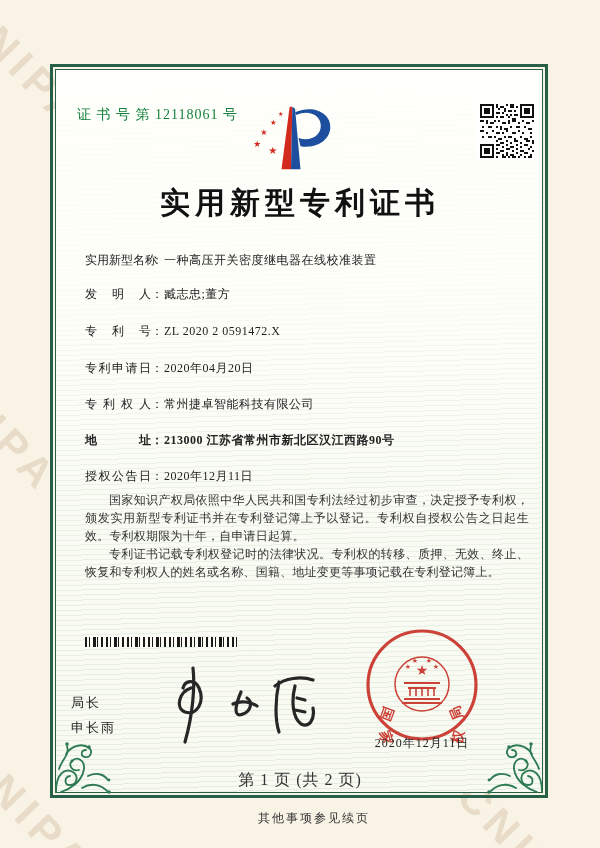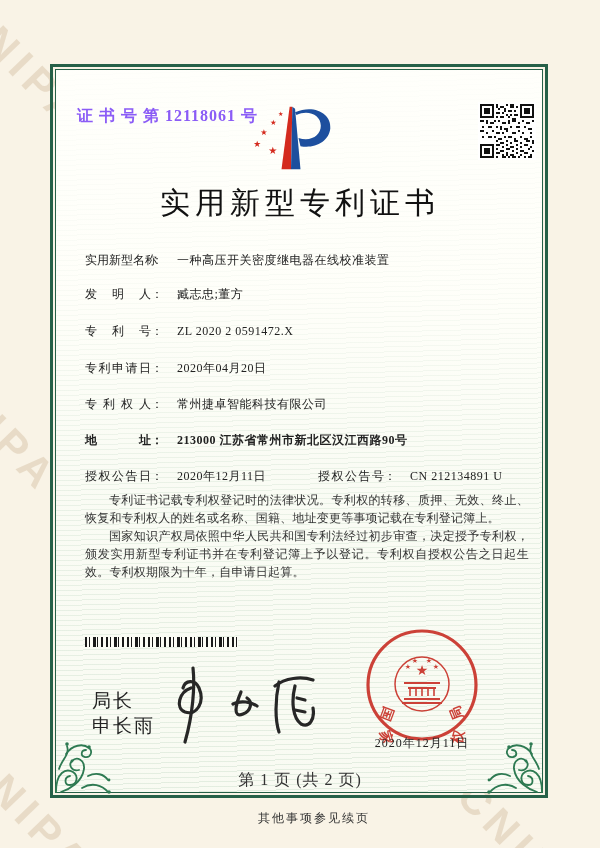--- a/index.html
+++ b/index.html
@@ -23,50 +23,50 @@
            linear-gradient(180deg, rgba(255,255,251,0.95) 0%, rgba(255,255,250,0.8) 30%,
                            rgba(246,250,242,0.45) 55%, rgba(236,244,232,0.25) 100%),
            repeating-linear-gradient(178.5deg, rgba(120,170,132,0.22) 0 1px, rgba(255,255,255,0) 1px 5px),
            #fdfdf6;}
 
   .corner-flourish{position:absolute;width:62px;height:72px;}
   .corner-flourish.left{left:52px;top:724px;}
   .corner-flourish.right{left:484px;top:724px;transform:scaleX(-1);}
 
   
-  .cert-no{position:absolute;left:77px;top:106px;font-size:16px;color:#8b5cf6;letter-spacing:1px;font-weight:bold;}
+  .cert-no{position:absolute;left:77px;top:106px;font-size:14px;color:#15803d;letter-spacing:1px;}
   .logo{position:absolute;left:249px;top:104px;width:84px;height:68px;}
   .qr{position:absolute;left:478px;top:102px;width:58px;height:58px;background:#fff;}
   .title{position:absolute;left:0;top:183px;width:600px;text-align:center;
-         font-size:30px;font-weight:normal;color:#111;letter-spacing:5px;}
+         font-size:30px;font-weight:bold;color:#111;letter-spacing:5px;}
 
   
   .fields{position:absolute;left:85px;top:252px;width:440px;font-size:12px;color:#222;}
   .frow{position:absolute;left:0;width:440px;white-space:nowrap;}
   .flabel{display:inline-block;width:66px;text-align:justify;text-align-last:justify;vertical-align:bottom;}
   .fcolon{display:inline-block;}
-  .fvalue{margin-left:14px;letter-spacing:0.5px;}
+  .fvalue{margin-left:1px;letter-spacing:0.5px;}
   .grant-pair2{position:absolute;left:233px;top:0;white-space:nowrap;}
 
   
   .body-text{position:absolute;left:85px;top:491px;width:444px;
              font-size:12px;line-height:18px;color:#333;text-align:justify;letter-spacing:0.2px;}
   .body-text p{margin:0;text-indent:2em;}
 
   
   .barcode{position:absolute;left:85px;top:637px;width:153px;height:10px;
      background:repeating-linear-gradient(90deg,
         #1a1a1a 0 2px, #fdfdf6 2px 4px, #1a1a1a 4px 5px, #fdfdf6 5px 8px,
         #1a1a1a 8px 11px, #fdfdf6 11px 12px, #1a1a1a 12px 13px, #fdfdf6 13px 16px,
         #1a1a1a 16px 18px, #fdfdf6 18px 21px);}
 
   
-  .director{position:absolute;left:92px;top:690px;
-            font-family:Liberation Mono, monospace;
-            font-size:19px;line-height:25px;color:#222;letter-spacing:2px;font-weight:500;}
+  .director{position:absolute;left:71px;top:690px;
+            font-family:Liberation Sans, sans-serif;
+            font-size:13px;line-height:25px;color:#222;letter-spacing:2px;font-weight:500;}
   .signature{position:absolute;left:163px;top:662px;width:170px;height:85px;}
 
   
   .seal{position:absolute;left:364px;top:627px;width:116px;height:116px;opacity:0.93;}
   .seal-date{position:absolute;left:352px;top:735px;width:140px;text-align:center;
              font-size:12px;color:#222;letter-spacing:1px;}
 
   .page-no{position:absolute;left:0;top:770px;width:600px;text-align:center;
            font-size:16px;color:#333;letter-spacing:1px;}
   .footer-note{position:absolute;left:14px;top:810px;width:600px;text-align:center;
@@ -183,29 +183,26 @@
       <span class="flabel">专利申请日</span><span class="fcolon">：</span><span class="fvalue">2020年04月20日</span>
     </div>
     <div class="frow" style="top:144px;">
       <span class="flabel">专利权人</span><span class="fcolon">：</span><span class="fvalue">常州捷卓智能科技有限公司</span>
     </div>
     <div class="frow" style="top:180px;font-weight:bold;">
       <span class="flabel">地址</span><span class="fcolon">：</span><span class="fvalue">213000 江苏省常州市新北区汉江西路90号</span>
     </div>
     <div class="frow" style="top:216px;">
       <span class="flabel">授权公告日</span><span class="fcolon">：</span><span class="fvalue">2020年12月11日</span>
-      <span class="grant-pair2">
-        <span class="flabel">授权公告号</span><span class="fcolon">：</span><span class="fvalue">CN 212134891 U</span>
-      </span>
     </div>
   </div>
 
   <div class="body-text">
+    <p>国家知识产权局依照中华人民共和国专利法经过初步审查，决定授予专利权，颁发实用新型专利证书并在专利登记簿上予以登记。专利权自授权公告之日起生效。专利权期限为十年，自申请日起算。</p>
     <p>专利证书记载专利权登记时的法律状况。专利权的转移、质押、无效、终止、恢复和专利权人的姓名或名称、国籍、地址变更等事项记载在专利登记簿上。</p>
-    <p>国家知识产权局依照中华人民共和国专利法经过初步审查，决定授予专利权，颁发实用新型专利证书并在专利登记簿上予以登记。专利权自授权公告之日起生效。专利权期限为十年，自申请日起算。</p>
   </div>
 
   <div class="barcode"></div>
 
   <div class="director">
     <div>局长</div>
     <div>申长雨</div>
   </div>
 
   <svg class="signature" viewBox="0 0 170 85">

